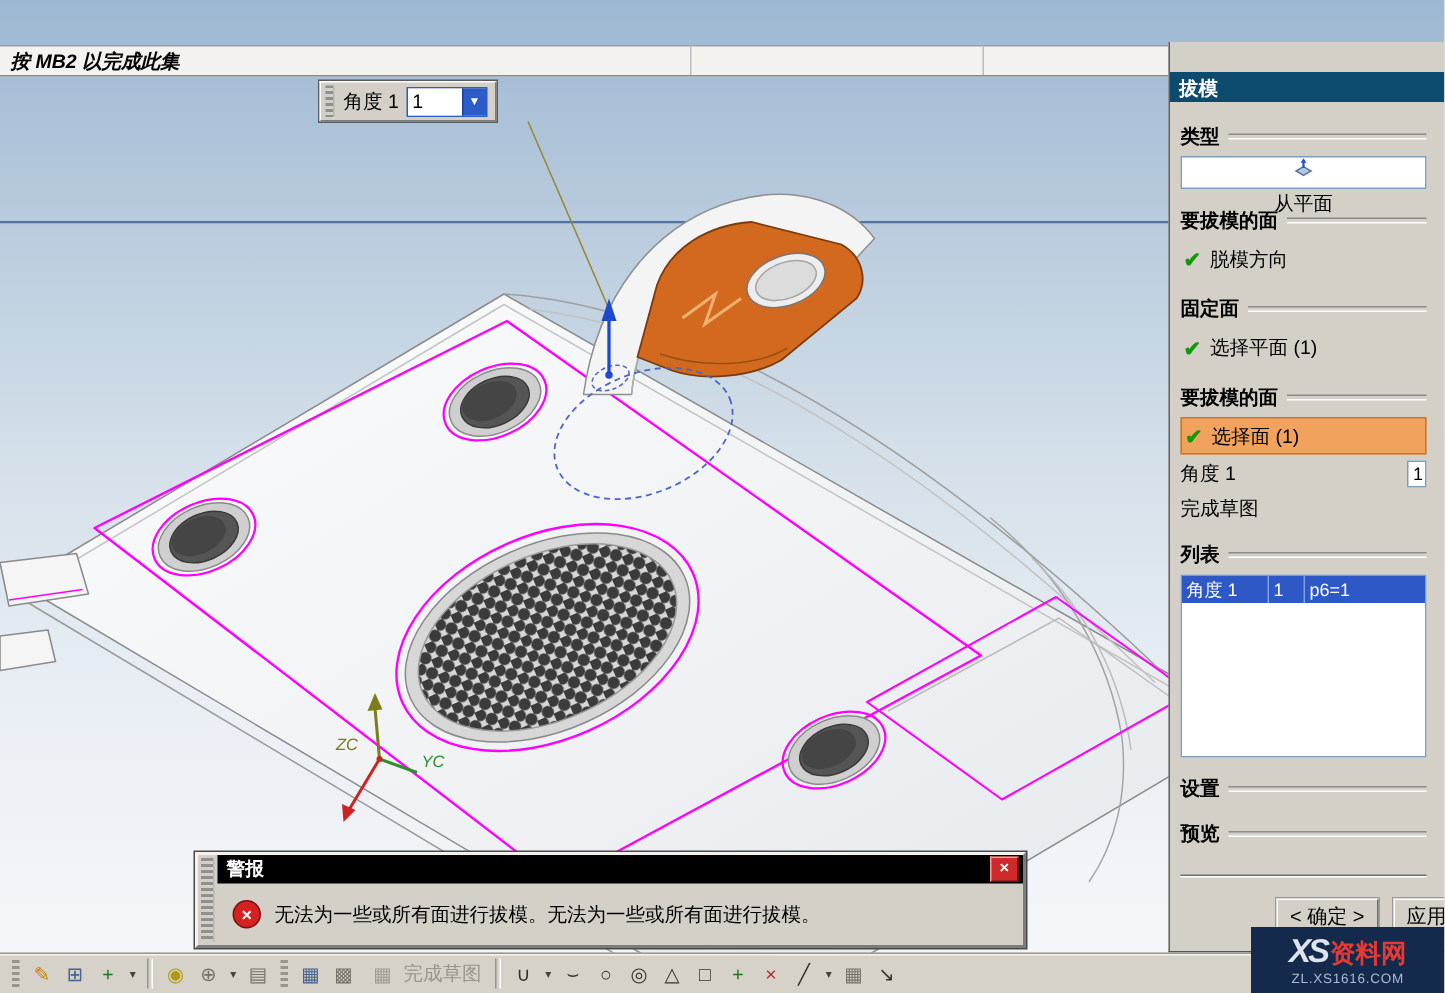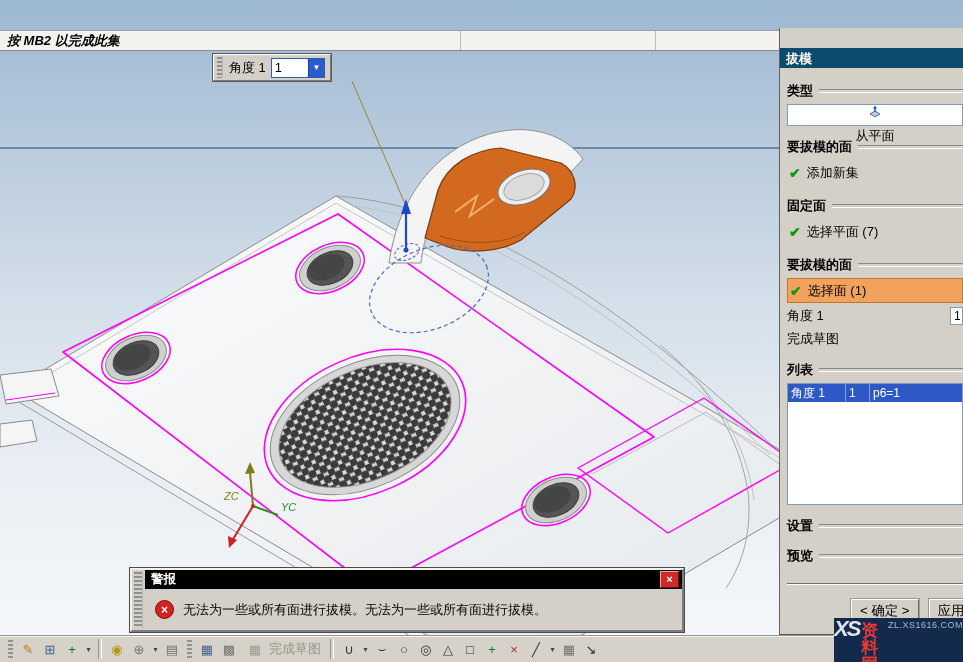--- a/index.html
+++ b/index.html
@@ -22,21 +22,21 @@
   .combo{display:flex;border:1px solid #2b5cc8;}
   .ap-input{width:36px;height:18px;background:#fff;padding:1px 3px;box-sizing:border-box;}
   .ap-spin{width:15px;height:18px;background:#2b5cc8;color:#fff;font-size:8px;display:flex;
       align-items:center;justify-content:center;border-left:1px solid #1a3f9a;}
 
   
   .draft-panel{position:absolute;left:779px;top:28px;width:184px;height:607px;background:#d4d0c8;
       border-left:1px solid #606060;border-bottom:1px solid #555;z-index:20;overflow:hidden;box-sizing:border-box;}
   .panel-title{margin-top:20px;height:20px;background:#0c4a6e;color:#fff;font-weight:bold;
       padding:2px 6px;box-sizing:border-box;}
-  .panel-body{padding:2px 0 0 7px;}
+  .panel-body{padding:2px 12px 0 7px;}
   .group{display:flex;align-items:center;gap:6px;margin:12px 0 4px;}
   .glabel{font-weight:bold;white-space:nowrap;}
   .gline{flex:1;height:2px;border-top:1px solid #8a8a8a;border-bottom:1px solid #fff;}
   .field-combo{height:22px;background:#fff;border:1px solid #7f9db9;display:flex;align-items:center;
       gap:5px;padding:0 4px;box-sizing:border-box;margin-top:2px;flex-direction:column;}
   .check-row{display:flex;align-items:center;gap:6px;height:25px;padding-left:2px;}
   .check-row.orange{background:#f1a35e;border:1px solid #c07a30;box-sizing:border-box;}
   .check{color:#0b9b0b;font-weight:bold;font-size:14px;line-height:1;}
   .angle-row{display:flex;align-items:center;height:22px;margin-top:2px;}
   .mini-input{margin-left:auto;width:13px;height:18px;background:#fff;border:1px solid #7f9db9;
@@ -77,21 +77,21 @@
   .tb-icon{width:20px;height:20px;display:flex;align-items:center;justify-content:center;font-size:13px;
       color:#333;flex:none;}
   .tb-caret{width:9px;font-size:8px;color:#444;}
   .ic-orange{color:#c07a10}.ic-blue{color:#47628f}.ic-green{color:#1c7a1c}.ic-red{color:#a33}
   .ic-yellow{color:#b09a10}.ic-dim{color:#76726a}
   .finish{display:flex;align-items:center;gap:4px;margin:0 4px;color:#99958b;}
   .finish .tb-icon{color:#a09c92;}
 
   
   .watermark{position:absolute;right:0;bottom:0;width:129px;height:44px;background:#132a4d;z-index:40;
-      display:flex;flex-direction:row;align-items:flex-start;justify-content:center;line-height:1;}
+      display:flex;flex-direction:column;align-items:center;justify-content:center;line-height:1;}
   .wm-row{display:flex;align-items:baseline;gap:2px;}
   .wm-prefix{color:#dfe3ea;font-style:italic;font-weight:bold;font-size:22px;letter-spacing:-2px;}
   .wm-name{color:#e53935;font-weight:bold;font-size:17px;}
   .wm-domain{color:#aeb9cc;font-size:9px;margin-top:3px;letter-spacing:.5px;}
 </style>
 </head>
 <body>
 
 <div class="screen">
 
@@ -242,30 +242,30 @@
         </span>
         <span>从平面</span>
       </div>
 
       <div class="group">
         <span class="glabel">要拔模的面</span>
         <div class="gline"></div>
       </div>
       <div class="check-row">
         <span class="check">✔</span>
-        <span>添加新集</span>
+        <span>脱模方向</span>
       </div>
 
       <div class="group">
         <span class="glabel">固定面</span>
         <div class="gline"></div>
       </div>
       <div class="check-row">
         <span class="check">✔</span>
-        <span>选择平面 (7)</span>
+        <span>选择平面 (1)</span>
       </div>
 
       <div class="group">
         <span class="glabel">要拔模的面</span>
         <div class="gline"></div>
       </div>
       <div class="check-row orange">
         <span class="check">✔</span>
         <span>选择面 (1)</span>
       </div>

